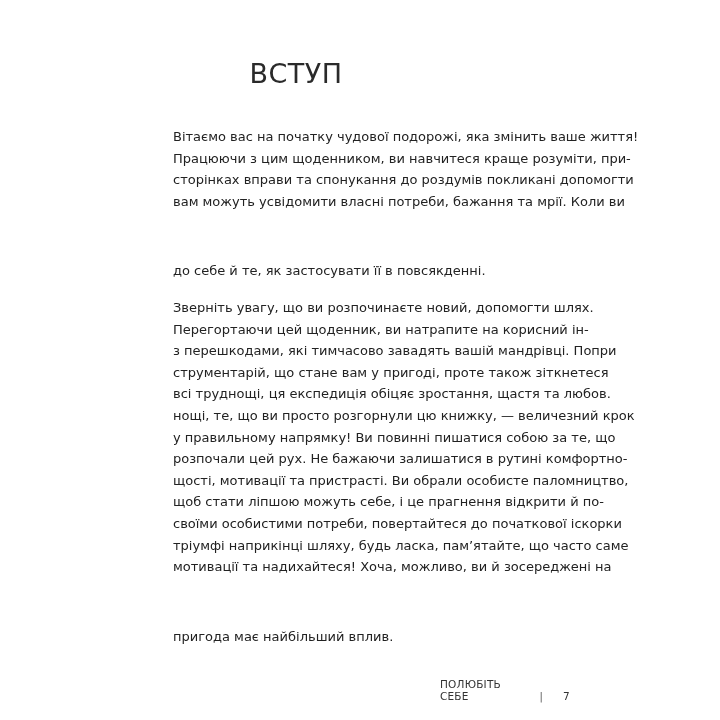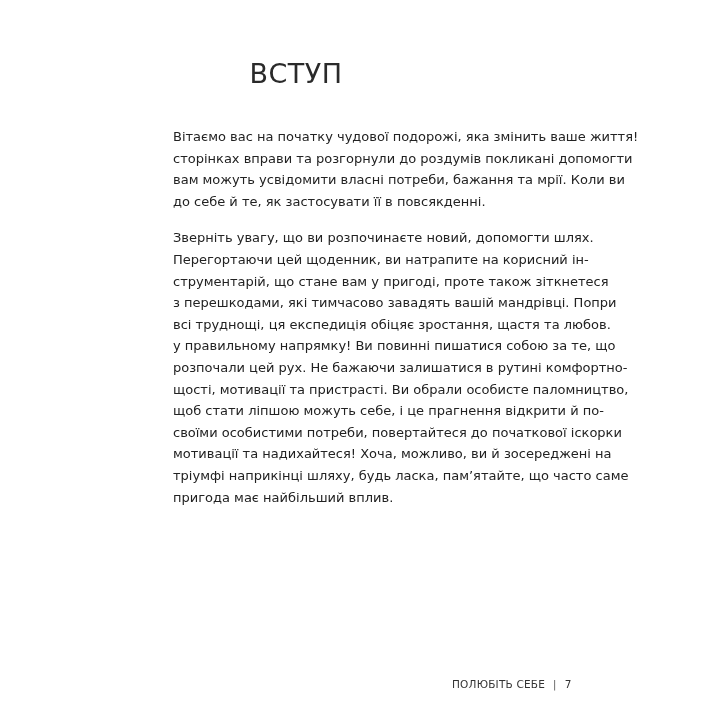--- a/index.html
+++ b/index.html
@@ -6,51 +6,53 @@
   body { width: 720px; height: 720px; position: relative; overflow: hidden;
          font-family: "DejaVu Sans", "Liberation Sans", sans-serif; color: #1f1f1f; }
   .page { position: absolute; left: 0; top: 0; width: 720px; height: 720px; }
   .title { position: absolute; top: 40px; left: 0; width: 592px; text-align: center;
            font-size: 27px; font-weight: normal; letter-spacing: 0.5px; color: #2a2a2a;
            font-family: "DejaVu Sans", sans-serif; }
   .body-text { position: absolute; left: 173px; width: 374px; top: 126px; }
   .para { margin: 0 0 15px 0; font-size: 13px; line-height: 21.6px;
           text-align: justify; color: #222; }
   .line { display: block; text-align: justify; text-align-last: justify; white-space: nowrap; height: 21.6px; overflow: visible; }
-  .line.last { text-align-last: left; }
-  .footer { position: absolute; top: 678px; left: 452px; width: 130px; font-size: 10.5px;
-            color: #333; letter-spacing: 0.2px; display: flex; align-items: flex-end; gap: 8px; }
+  .line.last { text-align-last: left; margin-top: 48px; }
+  .footer { position: absolute; top: 678px; left: 440px; width: 130px; font-size: 10.5px;
+            color: #333; letter-spacing: 0.2px; display: flex; align-items: flex-end; gap: 20px; }
   .footer .sep { font-size: 10px; color: #555; }
 </style>
 </head>
 <body>
 
 <div class="page">
   <h1 class="title">ВСТУП</h1>
 
   <div class="body-text">
     <p class="para">
       <span class="line">Вітаємо вас на початку чудової подорожі, яка змінить ваше життя!</span>
-      <span class="line">сторінках вправи та розгорнули до роздумів покликані допомогти</span>
+      <span class="line">Працюючи з цим щоденником, ви навчитеся краще розуміти, при-</span>
+      <span class="line">сторінках вправи та спонукання до роздумів покликані допомогти</span>
       <span class="line">вам можуть усвідомити власні потреби, бажання та мрії. Коли ви</span>
       <span class="line last">до себе й те, як застосувати її в повсякденні.</span>
     </p>
     <p class="para">
       <span class="line">Зверніть увагу, що ви розпочинаєте новий, допомогти шлях.</span>
       <span class="line">Перегортаючи цей щоденник, ви натрапите на корисний ін-</span>
+      <span class="line">з перешкодами, які тимчасово завадять вашій мандрівці. Попри</span>
       <span class="line">струментарій, що стане вам у пригоді, проте також зіткнетеся</span>
-      <span class="line">з перешкодами, які тимчасово завадять вашій мандрівці. Попри</span>
       <span class="line">всі труднощі, ця експедиція обіцяє зростання, щастя та любов.</span>
+      <span class="line">нощі, те, що ви просто розгорнули цю книжку, — величезний крок</span>
       <span class="line">у правильному напрямку! Ви повинні пишатися собою за те, що</span>
       <span class="line">розпочали цей рух. Не бажаючи залишатися в рутині комфортно-</span>
       <span class="line">щості, мотивації та пристрасті. Ви обрали особисте паломництво,</span>
       <span class="line">щоб стати ліпшою можуть себе, і це прагнення відкрити й по-</span>
       <span class="line">своїми особистими потреби, повертайтеся до початкової іскорки</span>
+      <span class="line">тріумфі наприкінці шляху, будь ласка, пам’ятайте, що часто саме</span>
       <span class="line">мотивації та надихайтеся! Хоча, можливо, ви й зосереджені на</span>
-      <span class="line">тріумфі наприкінці шляху, будь ласка, пам’ятайте, що часто саме</span>
       <span class="line last">пригода має найбільший вплив.</span>
     </p>
   </div>
 
   <div class="footer">
     <span>ПОЛЮБІТЬ СЕБЕ</span>
     <span class="sep">|</span>
     <span>7</span>
   </div>
 </div>

